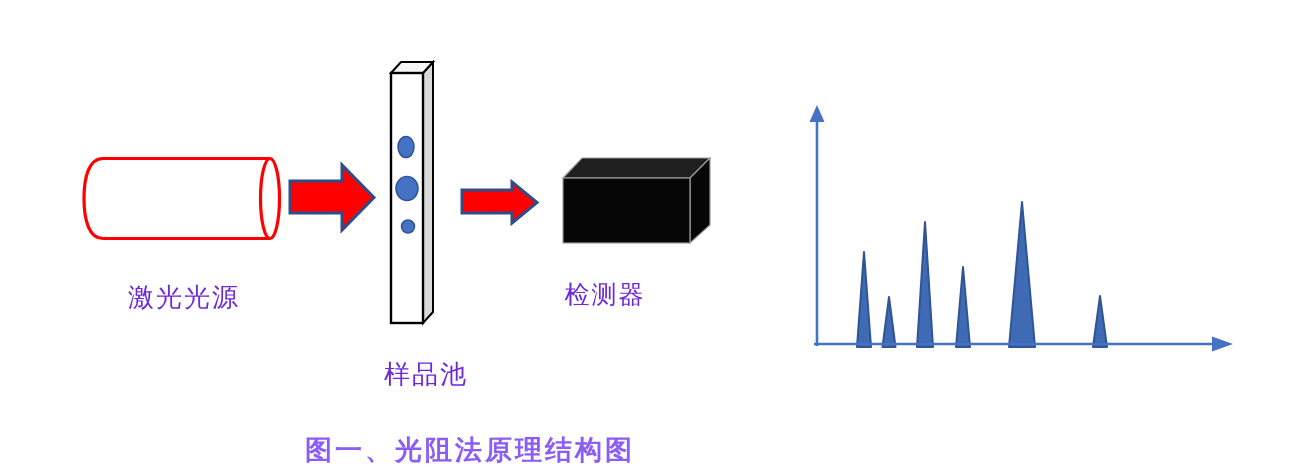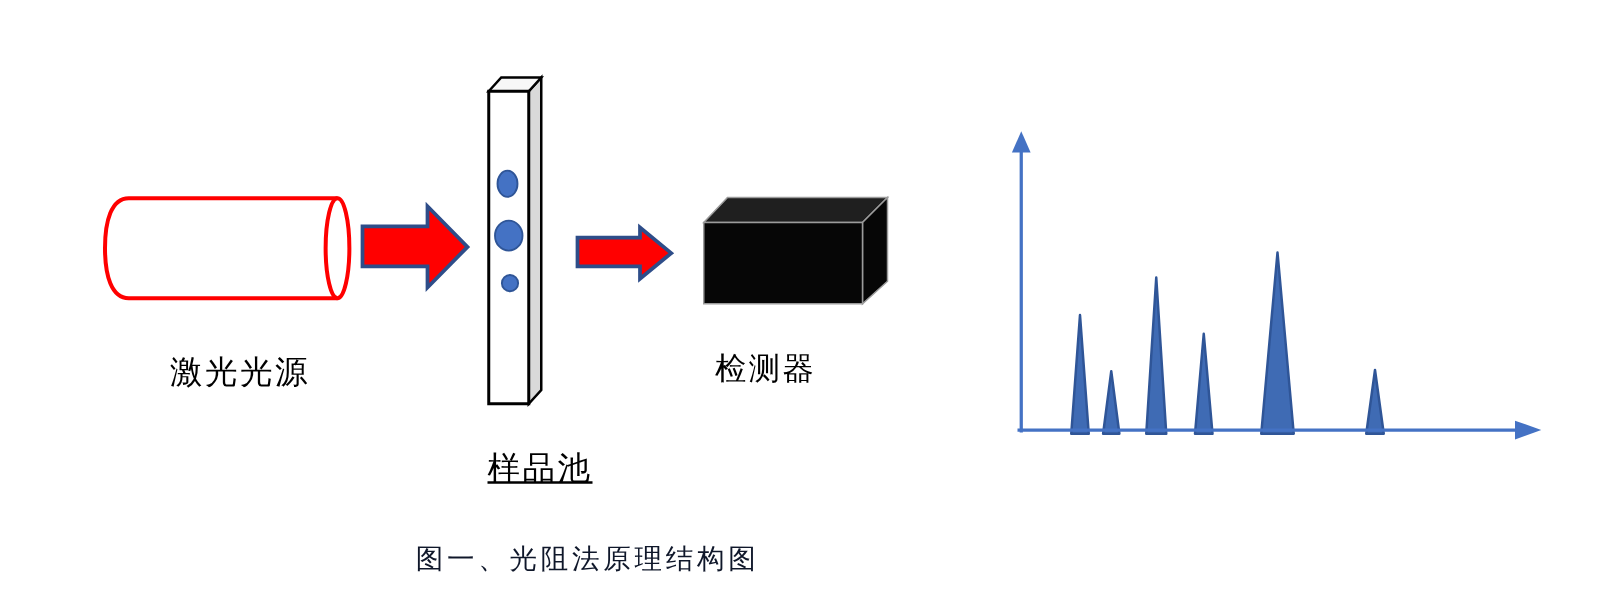--- a/index.html
+++ b/index.html
@@ -1,24 +1,24 @@
 <!DOCTYPE html>
 <html><head>
 <meta charset="utf-8">
 <style>
   html,body{margin:0;padding:0;background:#ffffff;}
   body{font-family:"Liberation Sans","DejaVu Sans",sans-serif;}
   .stage{position:relative;width:1299px;height:471px;background:#ffffff;overflow:hidden;}
   .diagram-svg{position:absolute;left:0;top:0;}
   .label{position:absolute;text-align:center;white-space:nowrap;}
-  .red-label{color:#000000;font-size:26px;letter-spacing:2px;text-align:right;}
+  .red-label{color:#6d28d9;font-size:26px;letter-spacing:2px;}
   .label-laser{left:120px;top:280px;width:128px;}
-  .label-cell{left:378px;top:357px;width:96px;text-decoration:underline;}
+  .label-cell{left:378px;top:357px;width:96px;}
   .label-detector{left:557px;top:278px;width:96px;font-size:25px;font-family:Liberation Mono, monospace;}
-  .caption{left:290px;top:432px;width:360px;color:#0f172a;font-size:22px;letter-spacing:3px;}
+  .caption{left:290px;top:432px;width:360px;color:#8b5cf6;font-size:27px;letter-spacing:3px;font-weight:bold;}
 </style>
 </head>
 <body>
 
 <div class="stage">
 
   <svg class="diagram-svg" width="1299" height="471" viewBox="0 0 1299 471">
 
     <g>
       <path d="M270,158.5 H103 C89,158.5 84,177 84,198.5 C84,220 89,238.5 103,238.5 H270 Z" fill="#ffffff" stroke="none"></path>

